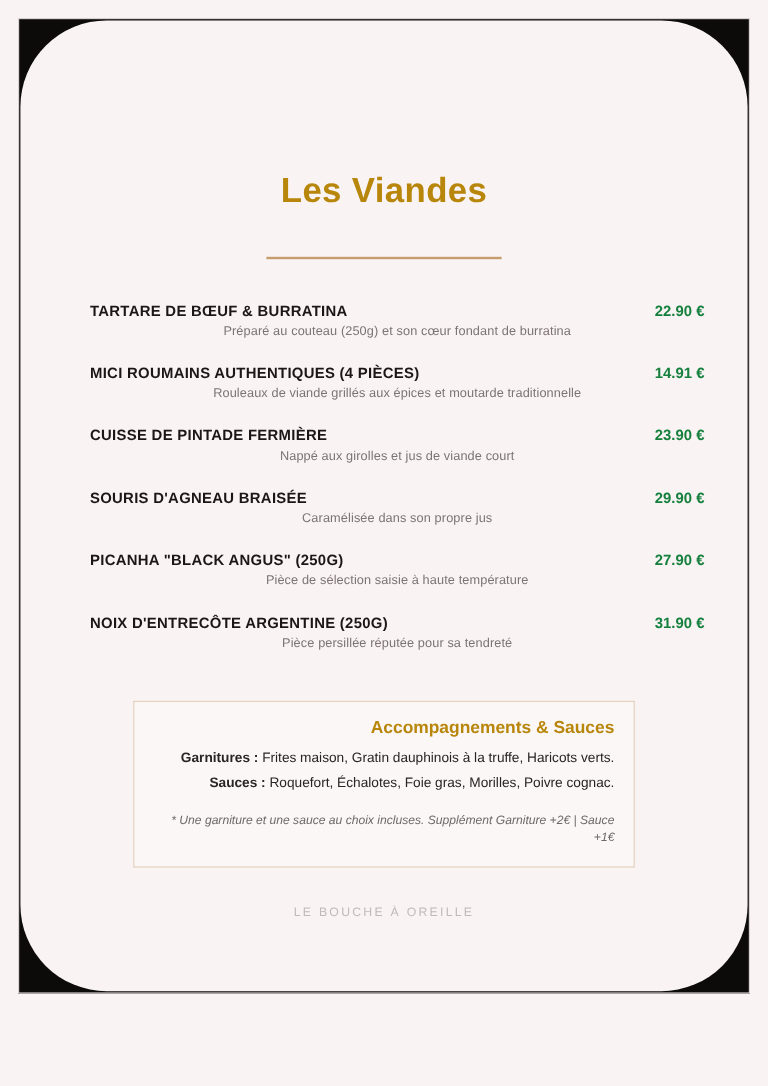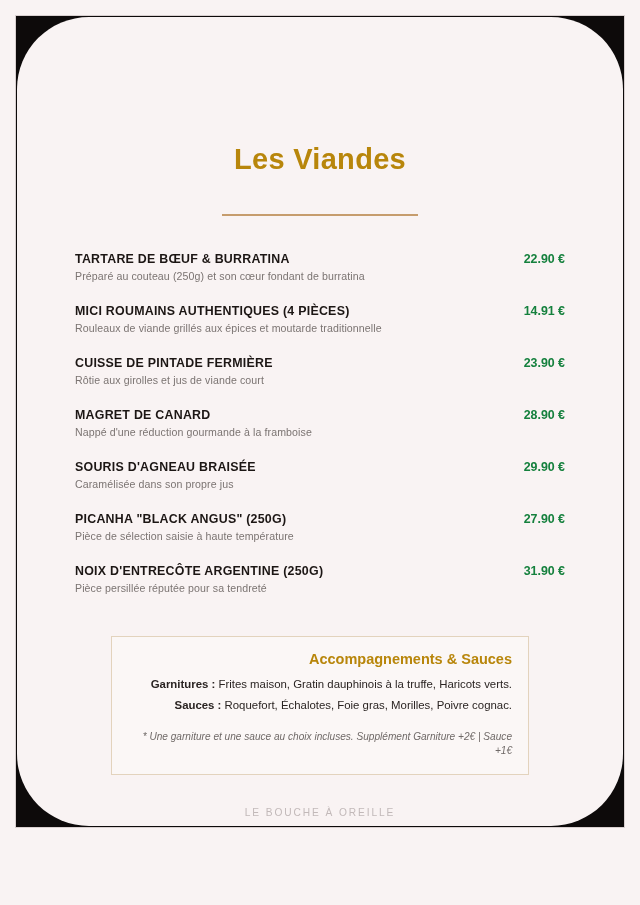--- a/index.html
+++ b/index.html
@@ -51,21 +51,22 @@
   }
   #title-divider {
     width: 196px;
     height: 2px;
     background: #c69c6d;
     margin: 38px auto 0 auto;
   }
 
   
   #items-list {
-    margin: 36px 58px 0 58px;
+    margin: 36px 36px 0 58px;
+    text-align: center;
   }
   .menu-item {
     margin-bottom: 22px;
   }
   .item-row {
     display: flex;
     align-items: baseline;
     justify-content: space-between;
   }
   .item-name {
@@ -156,28 +157,21 @@
             <span class="item-name">MICI ROUMAINS AUTHENTIQUES (4 PIÈCES)</span>
             <span class="item-price">14.91 €</span>
           </div>
           <div class="item-desc">Rouleaux de viande grillés aux épices et moutarde traditionnelle</div>
         </div>
         <div class="menu-item">
           <div class="item-row">
             <span class="item-name">CUISSE DE PINTADE FERMIÈRE</span>
             <span class="item-price">23.90 €</span>
           </div>
-          <div class="item-desc">Rôtie aux girolles et jus de viande court</div>
-        </div>
-        <div class="menu-item">
-          <div class="item-row">
-            <span class="item-name">MAGRET DE CANARD</span>
-            <span class="item-price">28.90 €</span>
-          </div>
-          <div class="item-desc">Nappé d'une réduction gourmande à la framboise</div>
+          <div class="item-desc">Nappé aux girolles et jus de viande court</div>
         </div>
         <div class="menu-item">
           <div class="item-row">
             <span class="item-name">SOURIS D'AGNEAU BRAISÉE</span>
             <span class="item-price">29.90 €</span>
           </div>
           <div class="item-desc">Caramélisée dans son propre jus</div>
         </div>
         <div class="menu-item">
           <div class="item-row">

